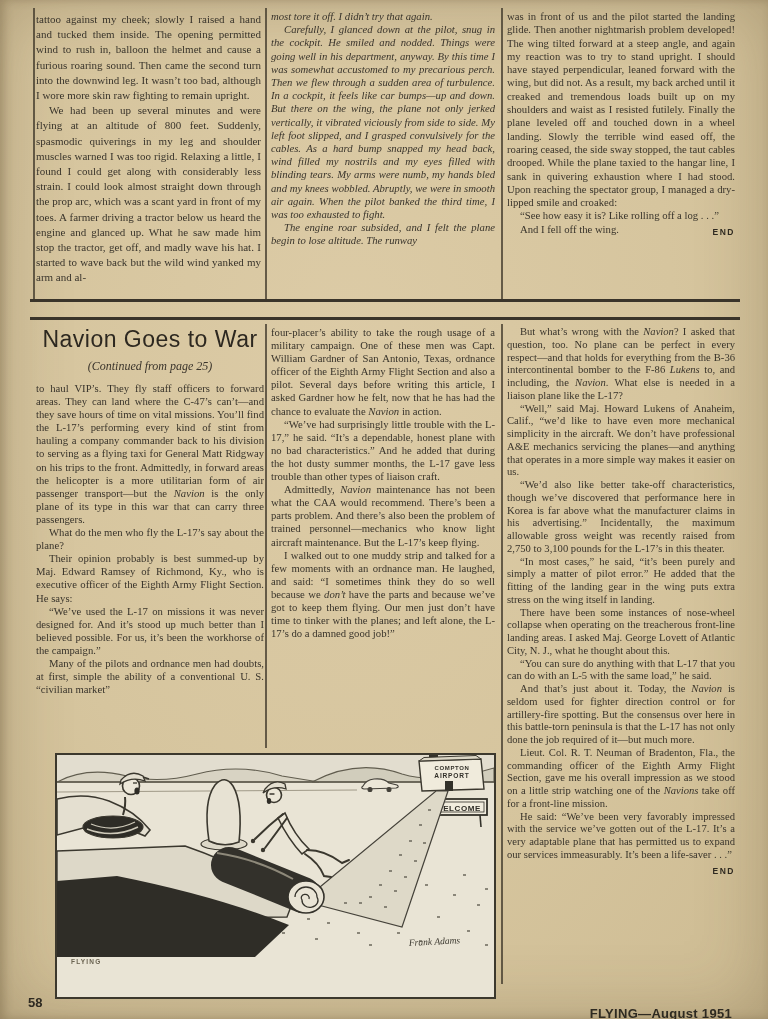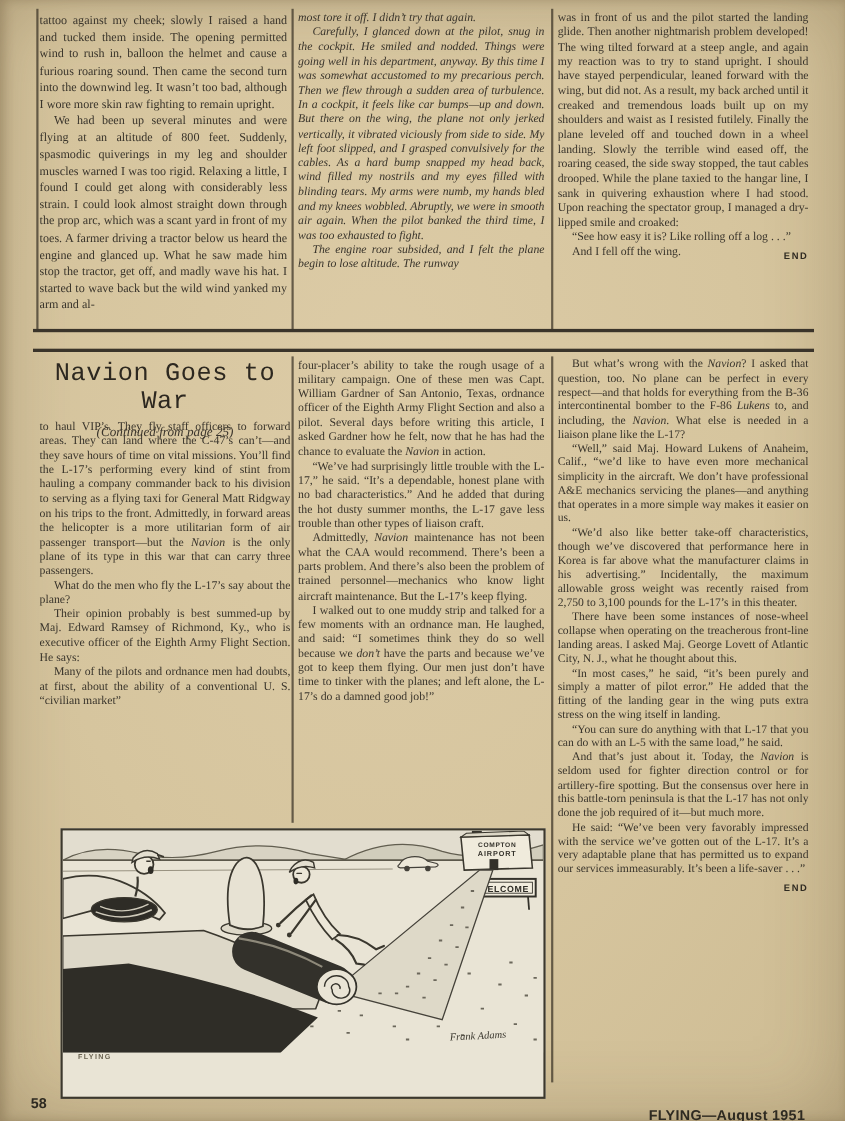--- a/index.html
+++ b/index.html
@@ -37,21 +37,21 @@
   .vr-d { left:265px; top:324px; height:424px; }
   .vr-e { left:501px; top:324px; height:660px; }
 
   .hrule { position:absolute; left:30px; width:710px; height:3px; background:#3a342a; }
   .hr-1 { top:299px; }
   .hr-2 { top:317px; }
 
   .heading-block { position:absolute; left:36px; top:326px; width:228px; text-align:center; }
   .article-title {
     font-size:23px; font-weight:normal; letter-spacing:.5px; color:#2d2820;
-    line-height:26px; font-family:Liberation Mono, monospace;
+    line-height:26px; font-family:Liberation Sans, sans-serif;
   }
   .continued-line { font-style:italic; font-size:12px; margin-top:7px; color:#3a342b; }
 
   .cartoon-box {
     position:absolute; left:55px; top:753px; width:441px; height:246px;
     border:2px solid #3c382d; background:#e9e4d5; overflow:hidden;
   }
   .cartoon-box svg { display:block; }
   .cartoon-credit {
     position:absolute; left:14px; top:203px;
@@ -101,36 +101,38 @@
 
   <div class="heading-block">
     <div class="article-title">Navion Goes to War</div>
     <div class="continued-line">(Continued from page 25)</div>
   </div>
 
   <div class="col a2c1">
       <p class="para noindent">to haul VIP’s. They fly staff officers to forward areas. They can land where the C-47’s can’t—and they save hours of time on vital missions. You’ll find the L-17’s performing every kind of stint from hauling a company commander back to his division to serving as a flying taxi for General Matt Ridgway on his trips to the front. Admittedly, in forward areas the helicopter is a more utilitarian form of air passenger transport—but the <i>Navion</i> is the only plane of its type in this war that can carry three passengers.</p>
       <p class="para">What do the men who fly the L-17’s say about the plane?</p>
       <p class="para">Their opinion probably is best summed-up by Maj. Edward Ramsey of Richmond, Ky., who is executive officer of the Eighth Army Flight Section.  He says:</p>
-      <p class="para">Many of the pilots and ordnance men had doubts, at first, about the ability of a conventional U. S. “civilian market”</p>
+      <p class="para">“We’ve used the L-17 on missions it was never designed for. And it’s stood up much better than I believed possible. For us, it’s been the workhorse of the campaign.”</p>
+      <p class="para">Many of the pilots and ordnance men had doubts, at first, simple the ability of a conventional U. S. “civilian market”</p>
     </div>
   <div class="col a2c2">
       <p class="para noindent">four-placer’s ability to take the rough usage of a military campaign. One of these men was Capt. William Gardner of San Antonio, Texas, ordnance officer of the Eighth Army Flight Section and also a pilot. Several days before writing this article, I asked Gardner how he felt, now that he has had the chance to evaluate the <i>Navion</i> in action.</p>
       <p class="para">“We’ve had surprisingly little trouble with the L-17,” he said. “It’s a dependable, honest plane with no bad characteristics.” And he added that during the hot dusty summer months, the L-17 gave less trouble than other types of liaison craft.</p>
       <p class="para">Admittedly, <i>Navion</i> maintenance has not been what the CAA would recommend. There’s been a parts problem. And there’s also been the problem of trained personnel—mechanics who know light aircraft maintenance. But the L-17’s keep flying.</p>
       <p class="para">I walked out to one muddy strip and talked for a few moments with an ordnance man. He laughed, and said: “I sometimes think they do so well because we <i>don’t</i> have the parts and because we’ve got to keep them flying. Our men just don’t have time to tinker with the planes; and left alone, the L-17’s do a damned good job!”</p>
     </div>
   <div class="col a2c3">
       <p class="para">But what’s wrong with the <i>Navion</i>? I asked that question, too. No plane can be perfect in every respect—and that holds for everything from the B-36 intercontinental bomber to the F-86 <i>Lukens</i> to, and including, the <i>Navion</i>. What else is needed in a liaison plane like the L-17?</p>
       <p class="para">“Well,” said Maj. Howard Lukens of Anaheim, Calif., “we’d like to have even more mechanical simplicity in the aircraft. We don’t have professional A&amp;E mechanics servicing the planes—and anything that operates in a more simple way makes it easier on us.</p>
       <p class="para">“We’d also like better take-off characteristics, though we’ve discovered that performance here in Korea is far above what the manufacturer claims in his advertising.” Incidentally, the maximum allowable gross weight was recently raised from 2,750 to 3,100 pounds for the L-17’s in this theater.</p>
+      <p class="para">“In most cases,” he said, “it’s been purely and simply a matter of pilot error.” He added that the fitting of the landing gear in the wing puts extra stress on the wing itself in landing.</p>
       <p class="para">There have been some instances of nose-wheel collapse when operating on the treacherous front-line landing areas. I asked Maj. George Lovett of Atlantic City, N. J., what he thought about this.</p>
-      <p class="para">“In most cases,” he said, “it’s been purely and simply a matter of pilot error.” He added that the fitting of the landing gear in the wing puts extra stress on the wing itself in landing.</p>
       <p class="para">“You can sure do anything with that L-17 that you can do with an L-5 with the same load,” he said.</p>
       <p class="para">And that’s just about it. Today, the <i>Navion</i> is seldom used for fighter direction control or for artillery-fire spotting. But the consensus over here in this battle-torn peninsula is that the L-17 has not only done the job required of it—but much more.</p>
+      <p class="para">Lieut. Col. R. T. Neuman of Bradenton, Fla., the commanding officer of the Eighth Army Flight Section, gave me his overall impression as we stood on a little strip watching one of the <i>Navions</i> take off for a front-line mission.</p>
       <p class="para">He said: “We’ve been very favorably impressed with the service we’ve gotten out of the L-17. It’s a very adaptable plane that has permitted us to expand our services immeasurably. It’s been a life-saver . . .”<span class="endmark">END</span></p>
     </div>
 
   <div class="vrule vr-d"></div>
   <div class="vrule vr-e"></div>
 
   <div class="cartoon-box">
     <svg width="437" height="202" viewBox="0 0 437 202">
 
       <rect x="0" y="0" width="437" height="27" fill="#e2ddcf"></rect>

